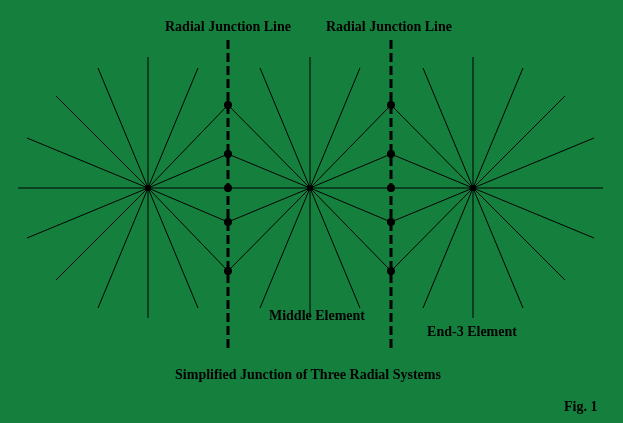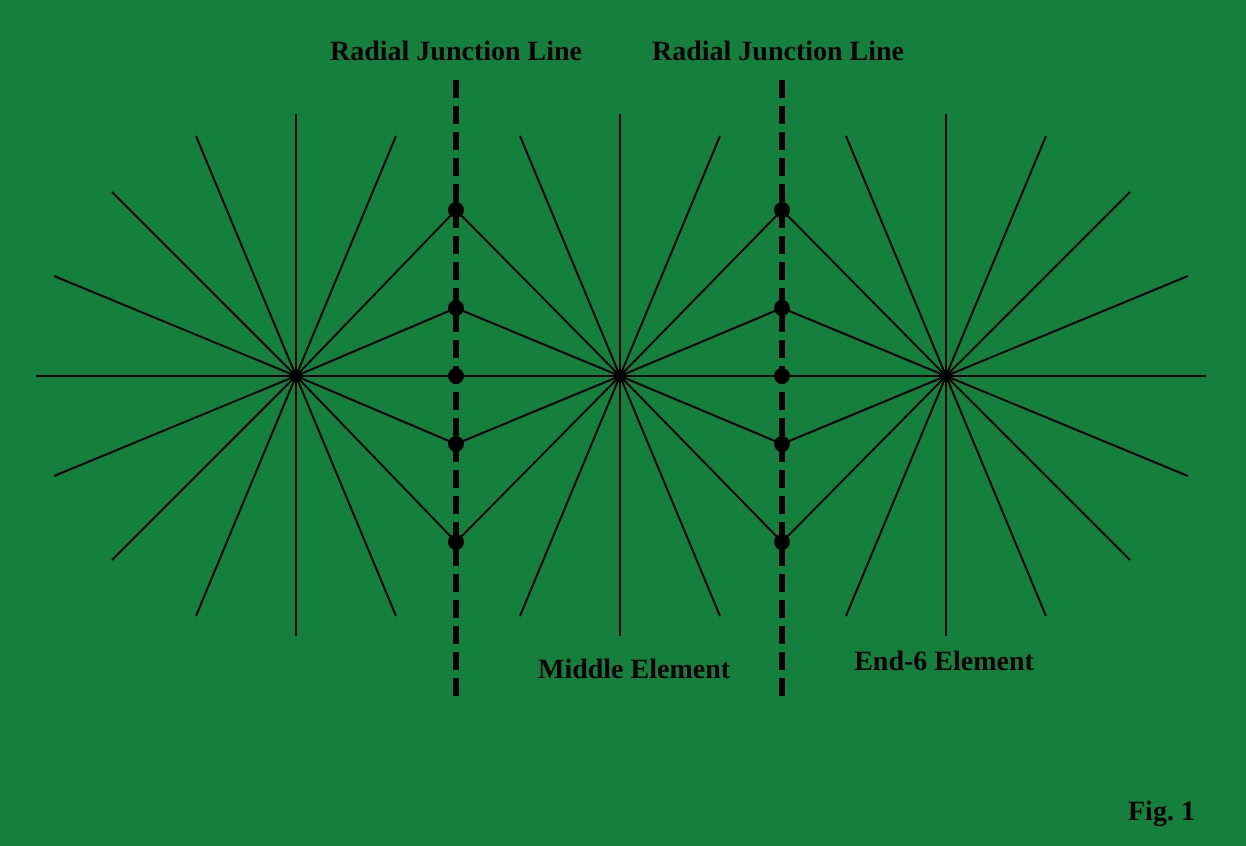--- a/index.html
+++ b/index.html
@@ -15,21 +15,21 @@
     font-weight:bold;
     font-size:14px;
     color:#000;
     white-space:nowrap;
     transform:translateX(-50%);
     line-height:15px;
   }
   #junction-label-0{left:228px;top:19px;}
   #junction-label-1{left:389px;top:19px;}
   #element-label-0{left:147px;top:324px;}
-  #element-label-1{left:307px;top:328px;padding-left:20px;}
+  #element-label-1{left:307px;top:308px;padding-left:20px;}
   #element-label-2{left:472px;top:324px;}
   #caption{left:308px;top:367px;}
   #fig-number{left:564px;top:399px;transform:none;}
   svg{position:absolute;left:0;top:0;}
 </style>
 </head>
 <body>
 
 <div id="figure">
 
@@ -88,17 +88,18 @@
       <circle cx="391" cy="154" r="4" fill="#000000"></circle>
       <circle cx="391" cy="188" r="4" fill="#000000"></circle>
       <circle cx="391" cy="222" r="4" fill="#000000"></circle>
       <circle cx="391" cy="271" r="4" fill="#000000"></circle>
     </svg>
 
   <div class="lbl" id="junction-label-0">Radial Junction Line</div>
   <div class="lbl" id="junction-label-1">Radial Junction Line</div>
 
   <div class="lbl" id="element-label-1">Middle Element</div>
-  <div class="lbl" id="element-label-2">End-6 Element</div>
+  <div class="lbl" id="element-label-2">End-3 Element</div>
 
+  <div class="lbl" id="caption">Simplified Junction of Three Radial Systems</div>
 
   <div class="lbl" id="fig-number">Fig. 1</div>
 </div>
 
 </body></html>

